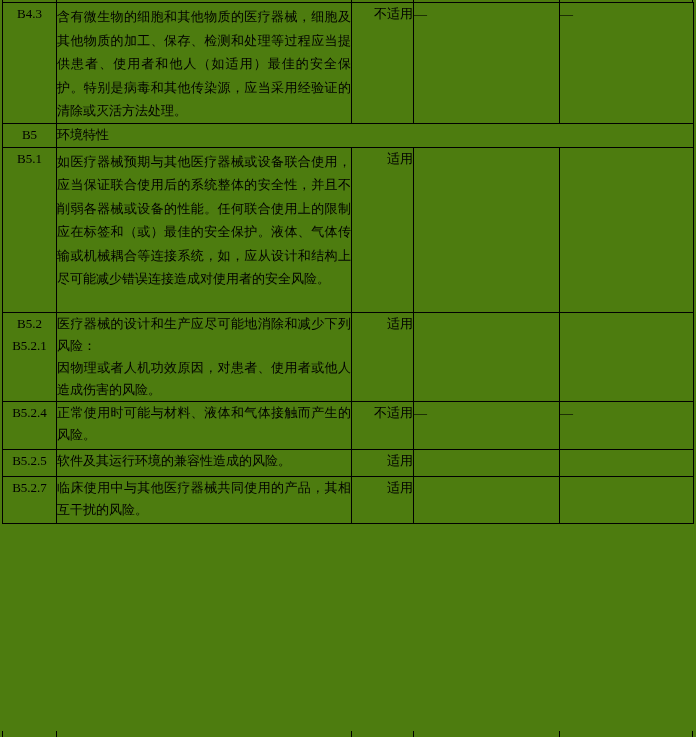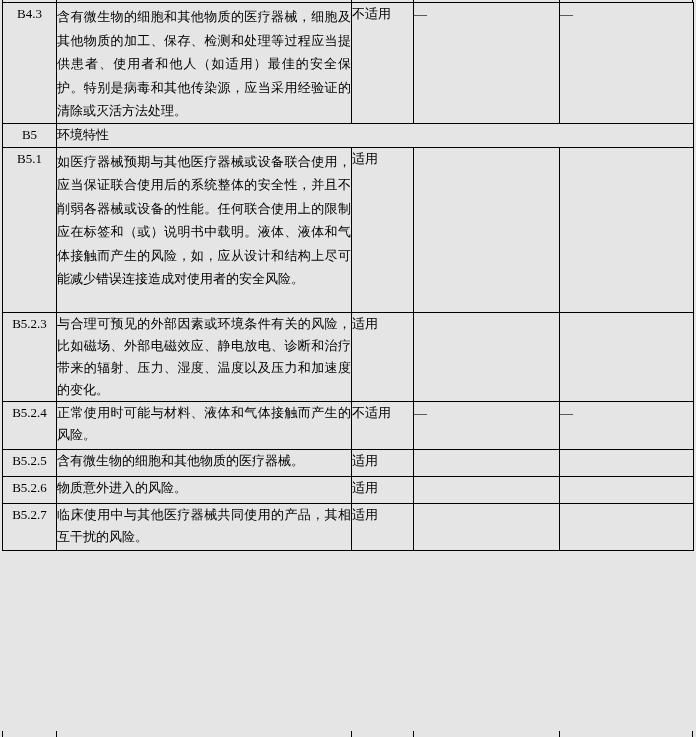--- a/index.html
+++ b/index.html
@@ -4,21 +4,21 @@
 <style>
   html, body {
     margin: 0;
     padding: 0;
     background: #ffffff;
   }
   .page {
     position: relative;
     width: 696px;
     height: 737px;
-    background: #e5e5e5;
+    background: #4d7c0f;
     overflow: hidden;
     font-family: "Liberation Serif", "DejaVu Serif", serif;
     color: #000000;
   }
   table.req-table {
     position: absolute;
     top: 2px;
     left: 2px;
     border-collapse: collapse;
     table-layout: fixed;
@@ -46,21 +46,21 @@
     margin-left: 12px;
   }
   tr.tall td.cell-text { line-height: 23.5px; padding-top: 2px; }
   td.cell-section {
     padding: 1px 2px 0 5px;
     text-align: left;
     margin-top: 29px;
   }
   td.cell-app {
     padding: 1px 2px 0 6px;
-    text-align: left;
+    text-align: right;
   }
   td.cell-dash {
     padding: 1px 2px 0 9px;
     text-align: left;
   }
   .stub {
     position: absolute;
     width: 1px;
     background: #000000;
   }
@@ -114,52 +114,54 @@
       <td class="cell-section" colspan="4">
         <span>环境特性</span>
       </td>
     </tr>
 
     <tr class="tall" style="height:165px">
       <td class="cell-id">
         <div>B5.1</div>
       </td>
       <td class="cell-text">
-        <div>如医疗器械预期与其他医疗器械或设备联合使用，应当保证联合使用后的系统整体的安全性，并且不削弱各器械或设备的性能。任何联合使用上的限制应在标签和（或）说明书中载明。液体、液体和气体接触而产生的风险，如，应从设计和结构上尽可能减少错误连接造成对使用者的安全风险。</div>
-      </td>
-      <td class="cell-app">
-        <span>适用</span>
-      </td>
-      <td class="cell-dash">
-        <span></span>
-      </td>
-      <td class="cell-dash">
-        <span></span>
-      </td>
-    </tr>
-
-
-
-    <tr style="height:88px">
-      <td class="cell-id">
-        <div>B5.2.3</div>
-      </td>
-      <td class="cell-text">
-        <div>与合理可预见的外部因素或环境条件有关的风险，比如磁场、外部电磁效应、静电放电、诊断和治疗带来的辐射、压力、湿度、温度以及压力和加速度的变化。</div>
-      </td>
-      <td class="cell-app">
-        <span>适用</span>
-      </td>
-      <td class="cell-dash">
-        <span></span>
-      </td>
-      <td class="cell-dash">
-        <span></span>
-      </td>
-    </tr>
+        <div>如医疗器械预期与其他医疗器械或设备联合使用，应当保证联合使用后的系统整体的安全性，并且不削弱各器械或设备的性能。任何联合使用上的限制应在标签和（或）最佳的安全保护。液体、气体传输或机械耦合等连接系统，如，应从设计和结构上尽可能减少错误连接造成对使用者的安全风险。</div>
+      </td>
+      <td class="cell-app">
+        <span>适用</span>
+      </td>
+      <td class="cell-dash">
+        <span></span>
+      </td>
+      <td class="cell-dash">
+        <span></span>
+      </td>
+    </tr>
+
+    <tr style="height:89px">
+      <td class="cell-id">
+        <div>B5.2</div>
+        <div>B5.2.1</div>
+      </td>
+      <td class="cell-text">
+        <div>医疗器械的设计和生产应尽可能地消除和减少下列风险：</div>
+        <div>因物理或者人机功效原因，对患者、使用者或他人造成伤害的风险。</div>
+      </td>
+      <td class="cell-app">
+        <span>适用</span>
+      </td>
+      <td class="cell-dash">
+        <span></span>
+      </td>
+      <td class="cell-dash">
+        <span></span>
+      </td>
+    </tr>
+
+
 
     <tr style="height:48px">
       <td class="cell-id">
         <div>B5.2.4</div>
       </td>
       <td class="cell-text">
         <div>正常使用时可能与材料、液体和气体接触而产生的风险。</div>
       </td>
       <td class="cell-app">
         <span>不适用</span>
@@ -170,50 +172,33 @@
       <td class="cell-dash">
         <span>—</span>
       </td>
     </tr>
 
     <tr style="height:27px">
       <td class="cell-id">
         <div>B5.2.5</div>
       </td>
       <td class="cell-text">
-        <div>含有微生物的细胞和其他物质的医疗器械。</div>
-      </td>
-      <td class="cell-app">
-        <span>适用</span>
-      </td>
-      <td class="cell-dash">
-        <span></span>
-      </td>
-      <td class="cell-dash">
-        <span></span>
-      </td>
-    </tr>
-
-    <tr style="height:27px">
-      <td class="cell-id">
-        <div>B5.2.6</div>
-      </td>
-      <td class="cell-text">
-        <div>物质意外进入的风险。</div>
-      </td>
-      <td class="cell-app">
-        <span>适用</span>
-      </td>
-      <td class="cell-dash">
-        <span></span>
-      </td>
-      <td class="cell-dash">
-        <span></span>
-      </td>
-    </tr>
+        <div>软件及其运行环境的兼容性造成的风险。</div>
+      </td>
+      <td class="cell-app">
+        <span>适用</span>
+      </td>
+      <td class="cell-dash">
+        <span></span>
+      </td>
+      <td class="cell-dash">
+        <span></span>
+      </td>
+    </tr>
+
 
     <tr style="height:47px">
       <td class="cell-id">
         <div>B5.2.7</div>
       </td>
       <td class="cell-text">
         <div>临床使用中与其他医疗器械共同使用的产品，其相互干扰的风险。</div>
       </td>
       <td class="cell-app">
         <span>适用</span>

